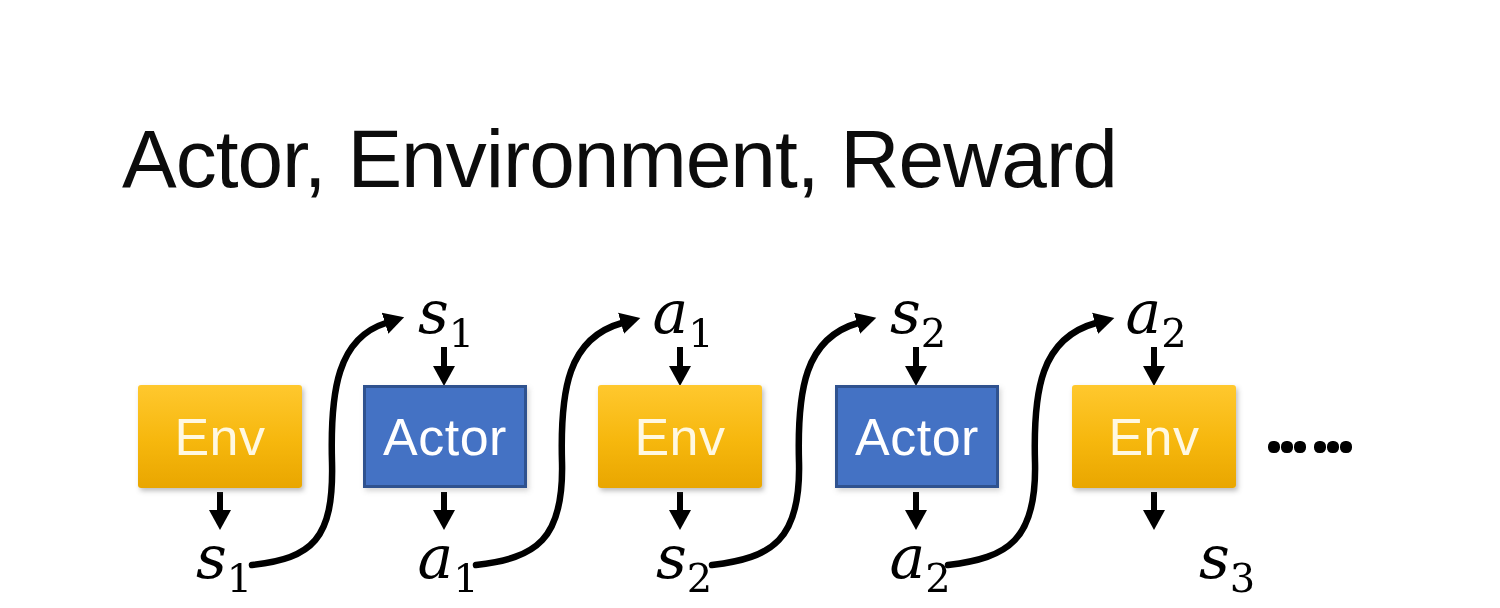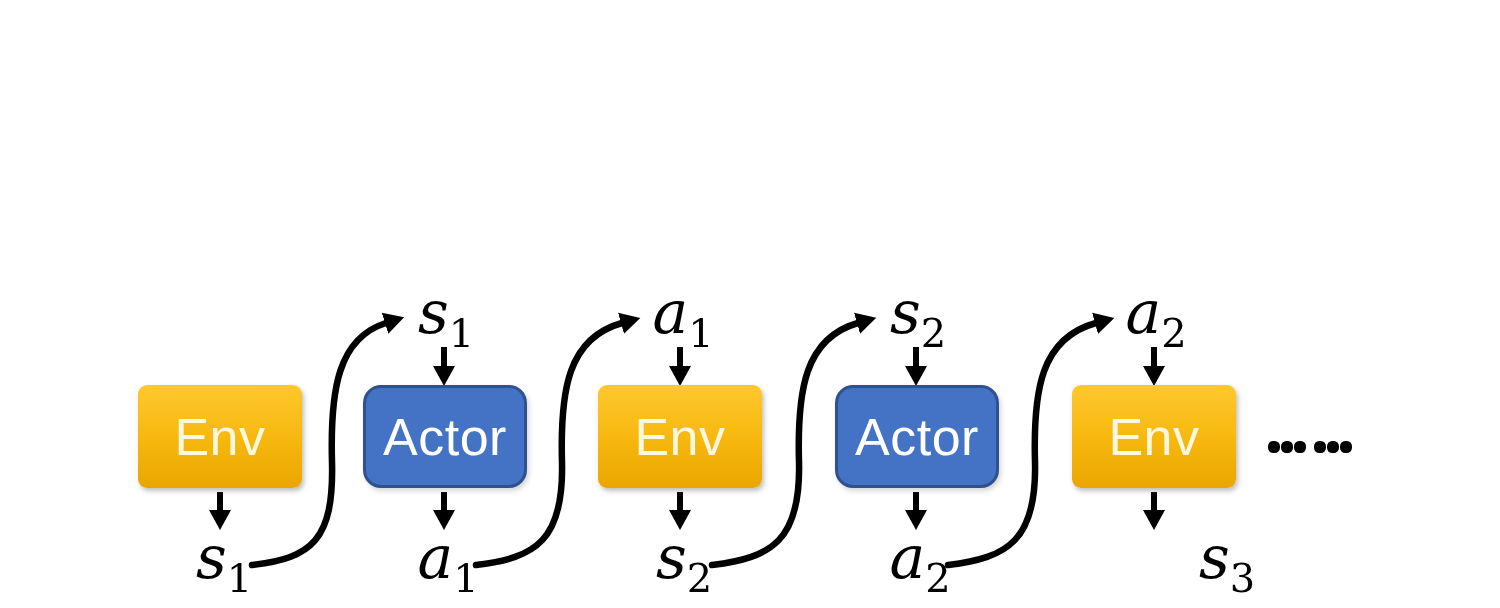--- a/index.html
+++ b/index.html
@@ -11,25 +11,24 @@
   .title {
     position:absolute; left:122px; top:112px; margin:0;
     font-size:82px; font-weight:300; letter-spacing:-1px;
     color:#0c0c0c; white-space:nowrap;
     font-family:"Liberation Sans", sans-serif;
   }
   .box {
     position:absolute; top:385px; width:164px; height:103px;
     display:flex; align-items:center; justify-content:center;
     box-sizing:border-box;
-    border-radius:18px;
   }
   .box.env {
     background:linear-gradient(180deg, var(--env-gradient-top) 0%, #F6B70D 55%, var(--env-gradient-bottom) 100%);
-    border-radius:9px;
+    border-radius:3px;
     box-shadow:2px 3px 5px rgba(110,110,110,0.45);
   }
   .box.actor {
     background:var(--actor-fill);
     border:3px solid var(--actor-border);
     box-shadow:2px 3px 5px rgba(120,120,120,0.3);
   }
   .box-label {
     font-size:52px; line-height:1; letter-spacing:0.5px;
   }
@@ -55,20 +54,21 @@
     display:block; width:11.5px; height:11.5px; border-radius:45%;
     background:var(--arrow); margin-right:1.6px;
   }
   .dots i.gap { margin-left:7px; }
 </style>
 </head>
 <body>
 
 <div class="slide">
 
+  <h1 class="title">Actor, Environment, Reward</h1>
 
   <svg class="overlay" width="1500" height="608" viewBox="0 0 1500 608">
     <defs>
       <marker id="ahead" markerUnits="userSpaceOnUse" markerWidth="24" markerHeight="28" refX="1" refY="14" orient="auto">
         <path class="ah" d="M0,3 L20,14 L0,25 Z"></path>
       </marker>
     </defs>
 
     <line class="stroke" stroke-width="6" x1="444" y1="347" x2="444" y2="367" marker-end="url(#ahead)"></line>
     <line class="stroke" stroke-width="6" x1="680" y1="347" x2="680" y2="367" marker-end="url(#ahead)"></line>

